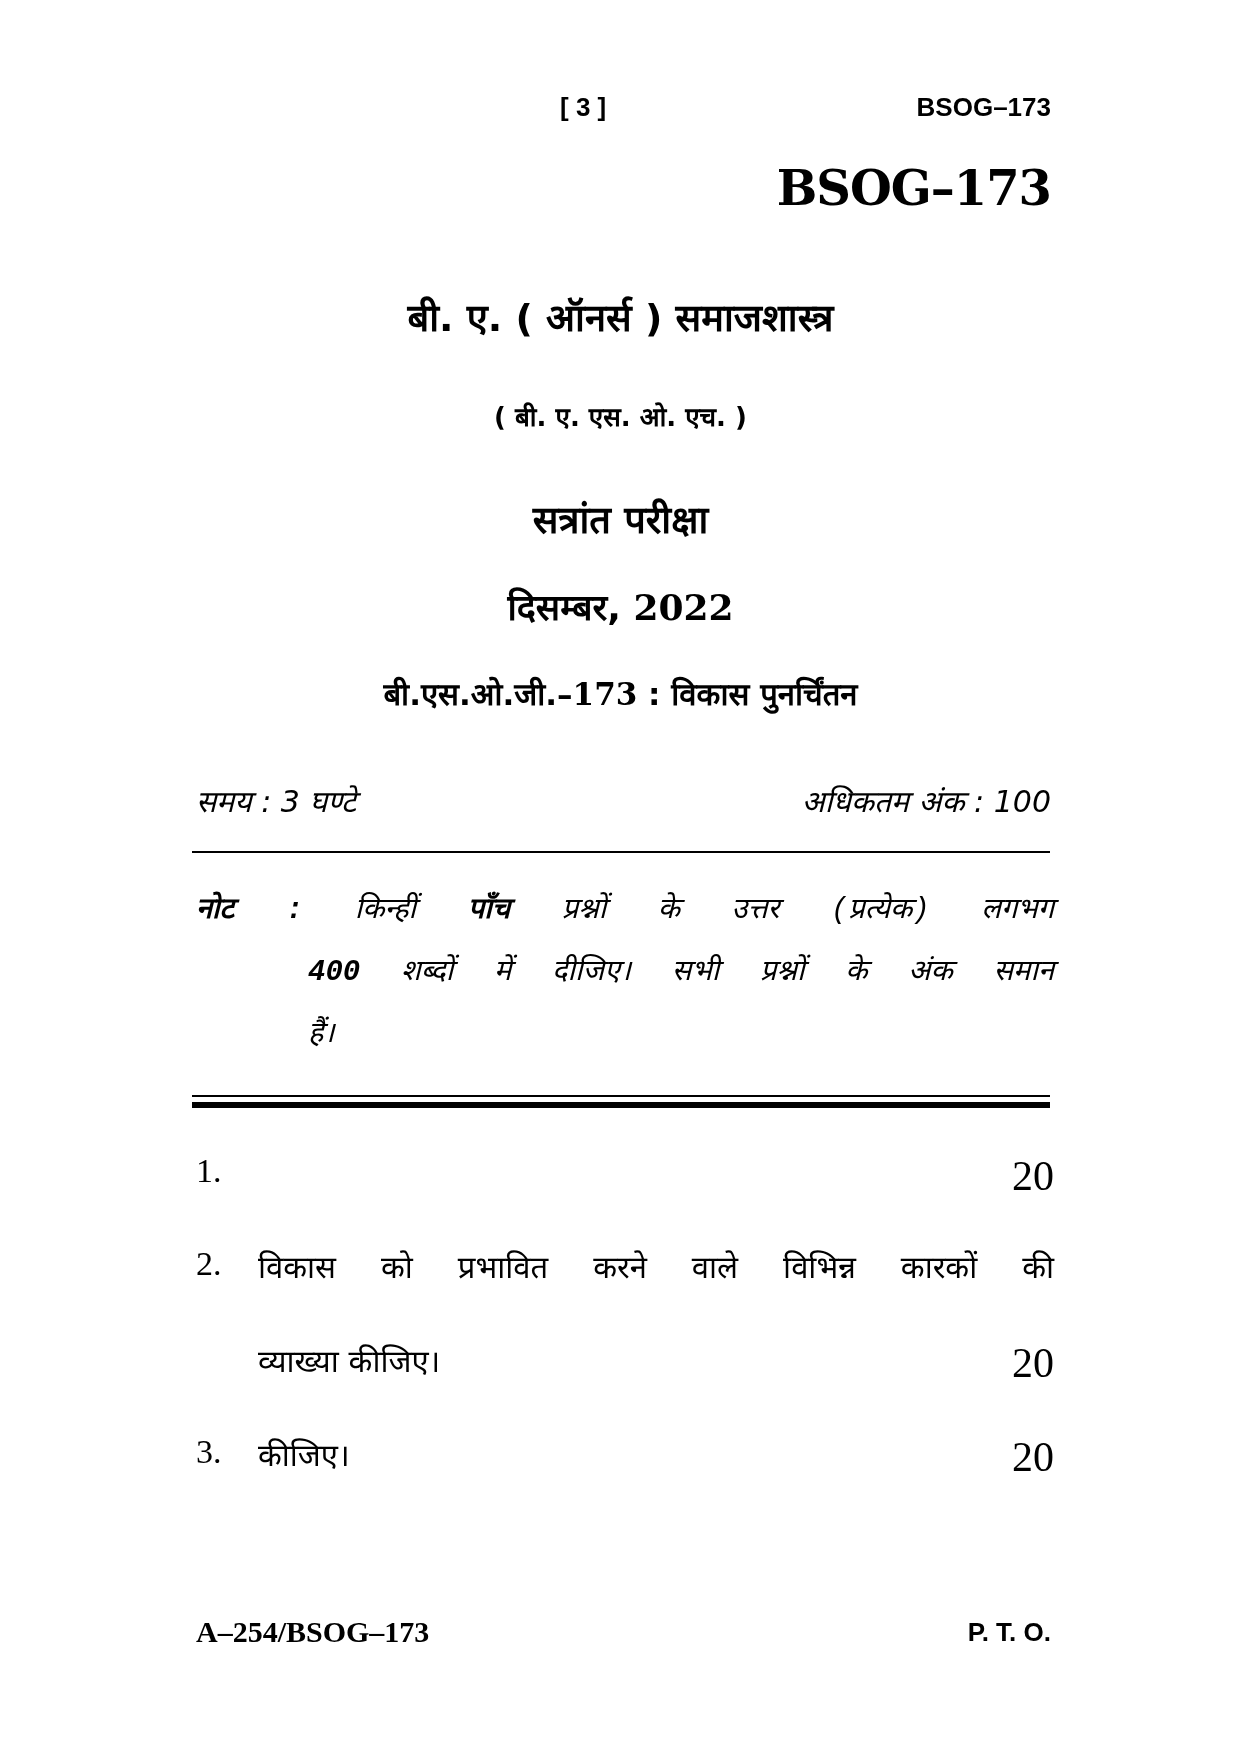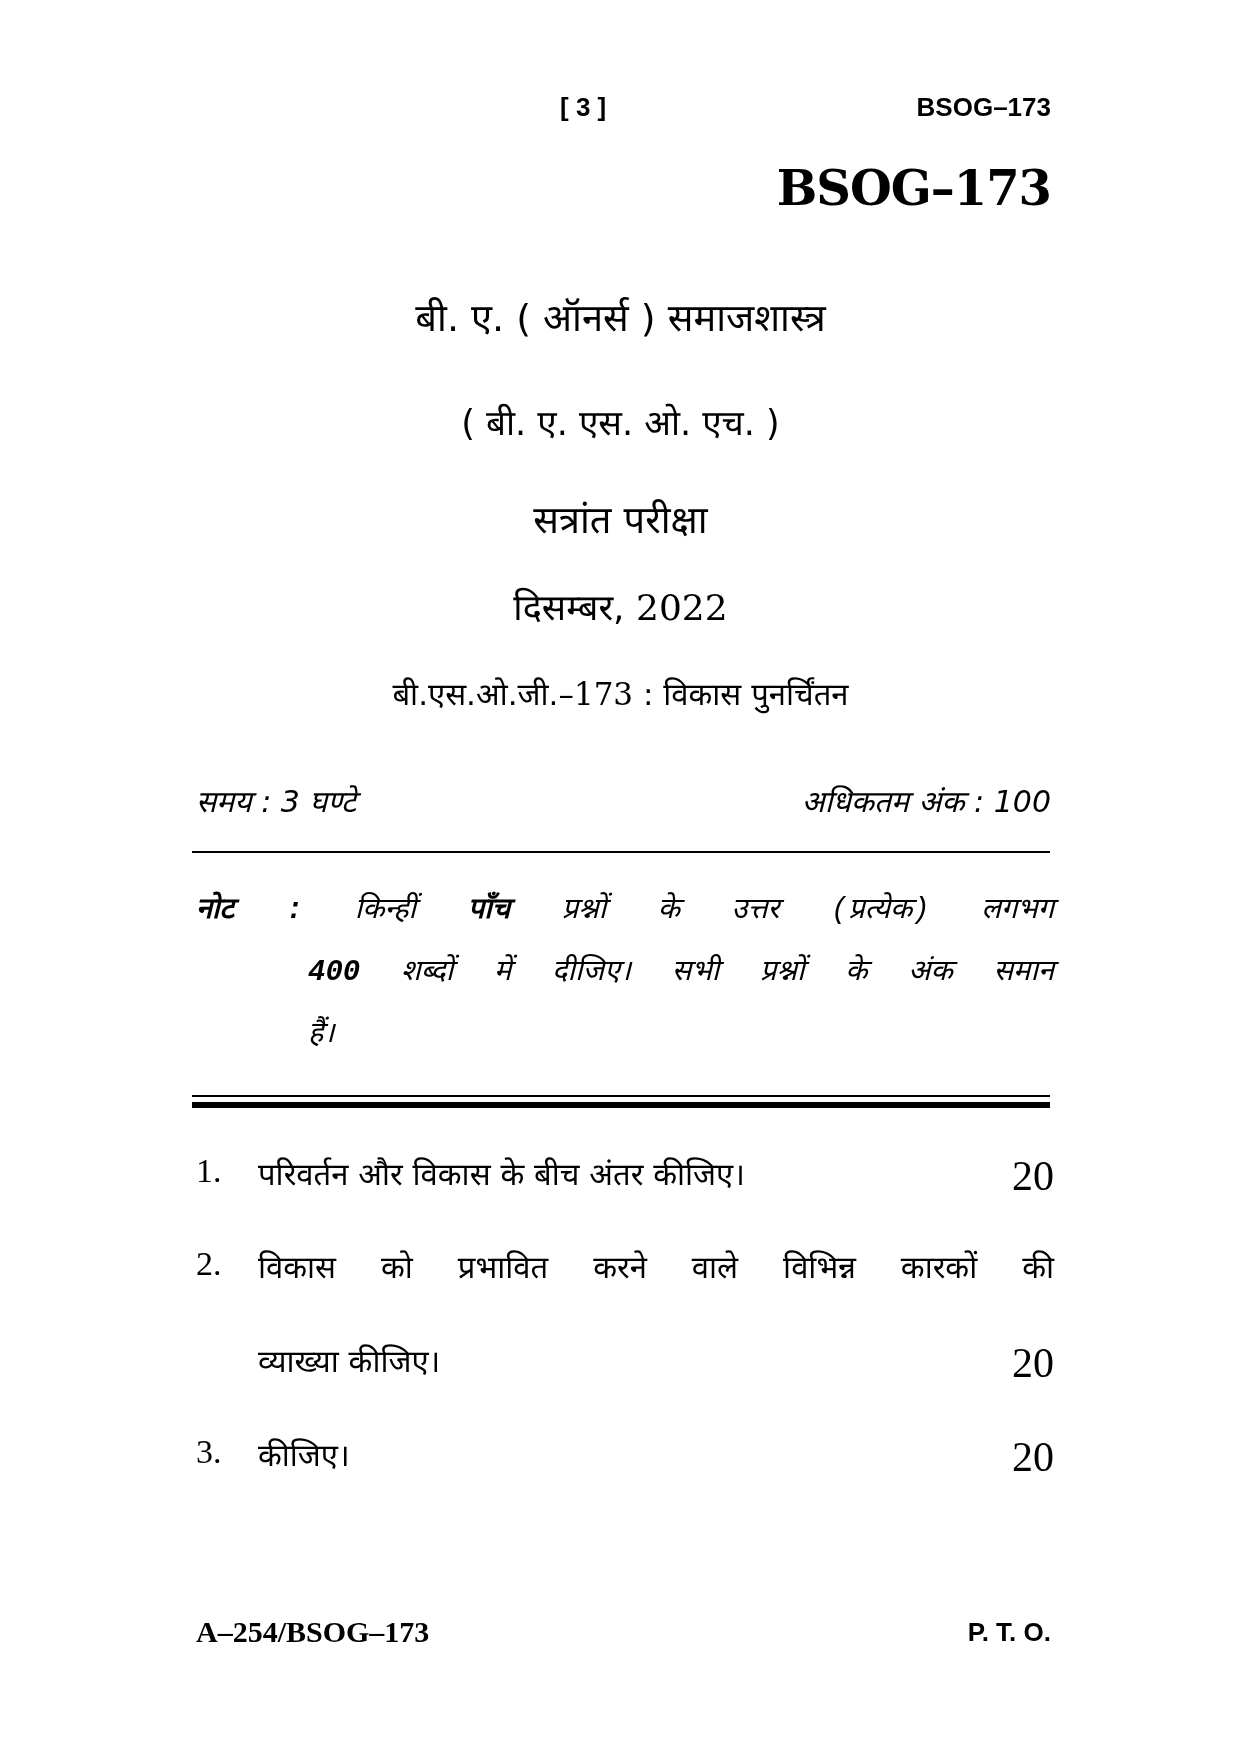--- a/index.html
+++ b/index.html
@@ -29,25 +29,25 @@
     }
     .code-large {
       right: 190px; top: 160px;
       font-weight: bold; font-size: 48px;
       font-family: "DejaVu Serif", "Liberation Serif", serif;
       letter-spacing: -1px;
     }
 
     .center-line {
       left: 0; width: 1241px; text-align: center;
-      font-weight: normal;
+      font-weight: bold;
       font-family: "DejaVu Sans", "Liberation Sans", sans-serif;
     }
     .l1 { top: 290px; font-size: 38px; }
-    .l2 { top: 398px; font-size: 35px; }
+    .l2 { top: 398px; font-size: 26px; }
     .l3 { top: 492px; font-size: 38px; }
     .l4 { top: 582px; font-size: 36px; }
     .l4 .num { font-family: "DejaVu Serif", serif; }
     .l5 { top: 672px; font-size: 31px; }
     .l5 .num { font-family: "DejaVu Serif", serif; }
 
     .meta-left {
       left: 196px; top: 780px;
       font-style: italic; font-size: 30px;
       font-family: "DejaVu Sans", sans-serif;
@@ -146,21 +146,21 @@
   <span class="mid"><span class="bold">400</span> <span>शब्दों में दीजिए। सभी प्रश्नों के अंक समान</span></span>
   <span class="indent">हैं।</span>
 </div>
 
 <div class="abs rule-thin"></div>
 <div class="abs rule-thick"></div>
 
 <div class="abs q q1">
   <span class="qn">1.</span>
   <div class="qtext">
-    <span class="qlast"><span>परिवर्तन और विकास के बीच अंतर कीजिए।</span><span class="marks">20</span></span>
+    <span class="qlast"><span class="marks">20</span></span>
   </div>
 </div>
 
 <div class="abs q q2">
   <span class="qn">2.</span>
   <div class="qtext">
     <span class="qline">विकास को प्रभावित करने वाले विभिन्न कारकों की</span>
     <span class="qlast"><span>व्याख्या कीजिए।</span><span class="marks">20</span></span>
   </div>
 </div>

